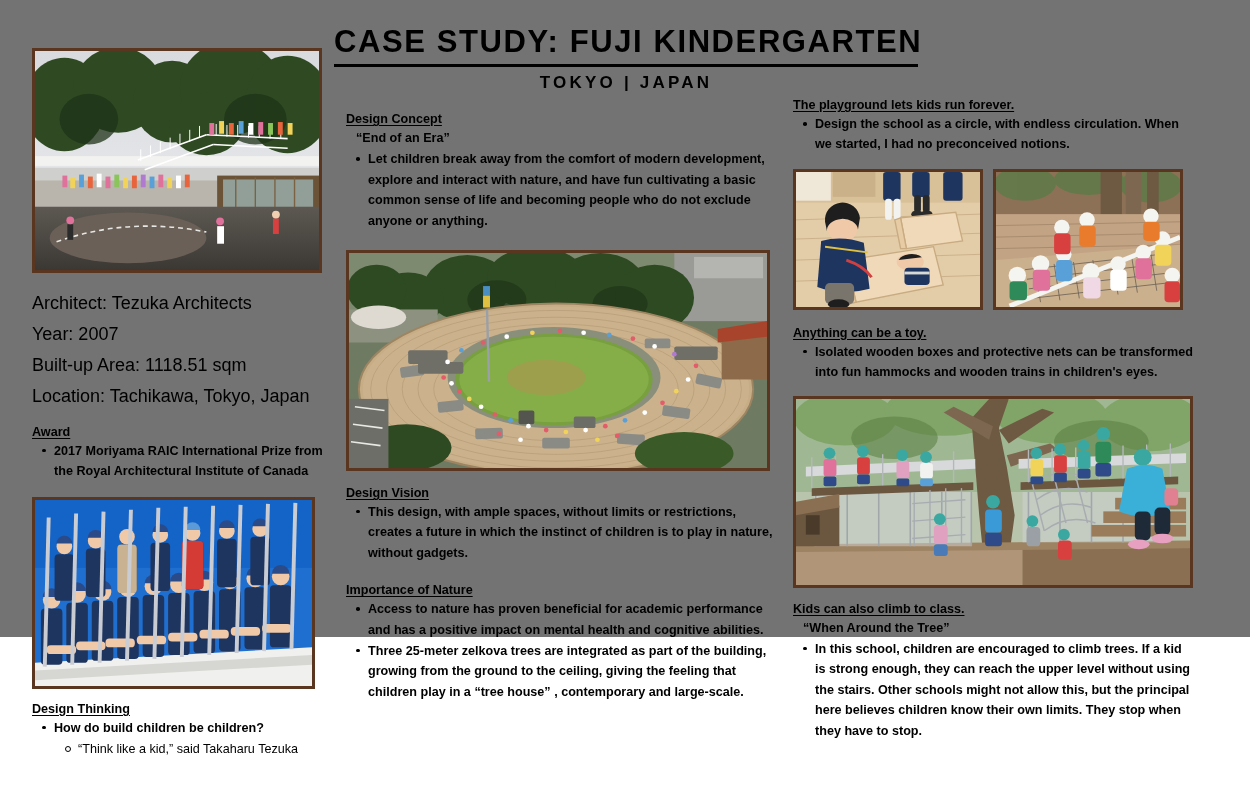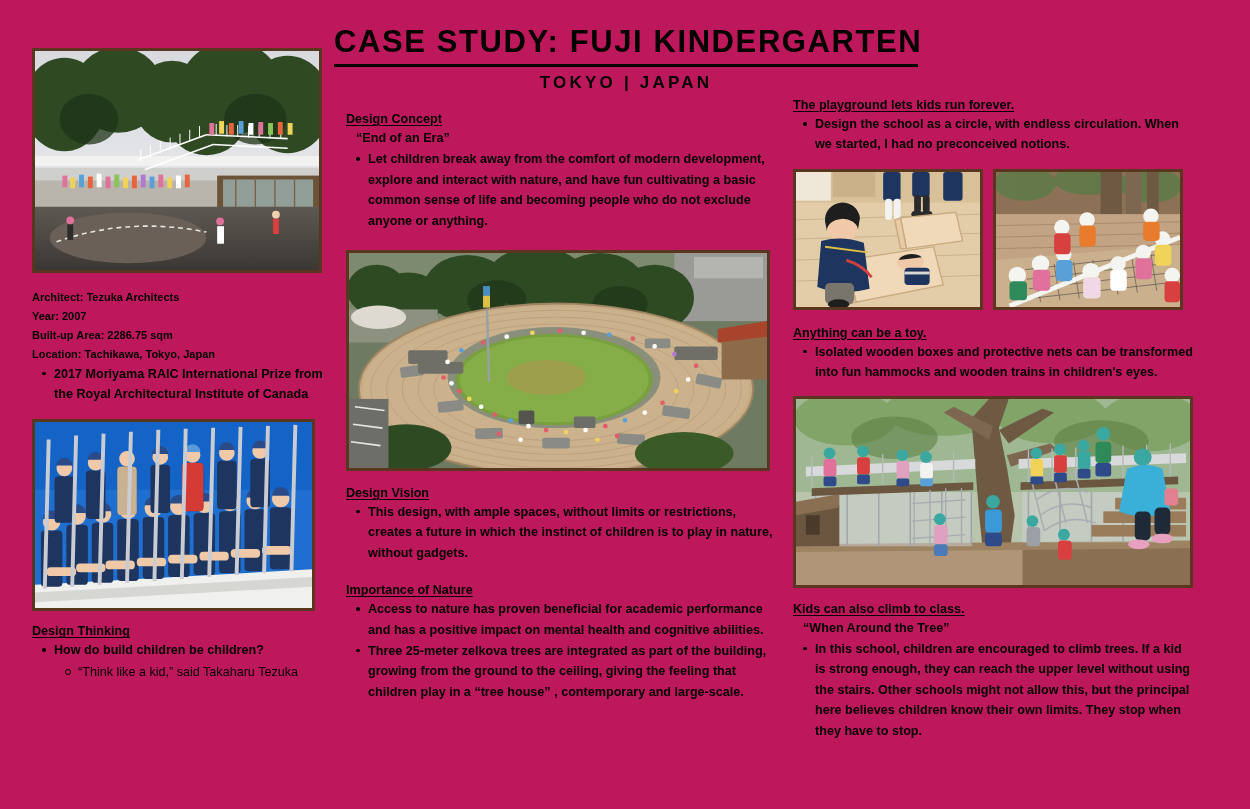--- a/index.html
+++ b/index.html
@@ -8,22 +8,22 @@
     width: 1250px; height: 809px;
     background: #ffffff;
     font-family: "Liberation Sans", sans-serif;
     color: #000000;
     overflow: hidden;
   }
 
   .poster {
     position: relative;
     width: 1250px;
-    height: 809px;
-    background: #be185d;
+    height: 637px;
+    background: #737373;
   }
 
   
   .title-block {
     position: absolute;
     left: 334px;
     top: 26px;
     width: 584px;
     text-align: center;
   }
@@ -59,22 +59,22 @@
     position: relative;
     overflow: hidden;
     background: #cfcfcf;
     display: block;
   }
   .photo svg { display: block; width: 100%; height: 100%; }
 
   
   .facts { margin-top: 15px; }
   .fact-line {
-    font-size: 11px;
-    font-weight: bold;
+    font-size: 18px;
+    font-weight: normal;
     line-height: 1.72;
     white-space: nowrap;
   }
 
   .sec-head {
     font-size: 12.6px;
     font-weight: bold;
     text-decoration: underline;
     text-underline-offset: 2px;
     margin-top: 13px;
@@ -245,24 +245,25 @@
           <circle cx="189" cy="175" r="4" fill="#e0719b"></circle>
           <rect x="243" y="172" width="6" height="16" fill="#d84040"></rect>
           <circle cx="246" cy="168" r="4" fill="#f0d0b0"></circle>
         </g>
       </svg>
     </div>
 
     <div class="facts">
       <div class="fact-line">Architect: Tezuka Architects</div>
       <div class="fact-line">Year: 2007</div>
-      <div class="fact-line">Built-up Area: 2286.75 sqm</div>
+      <div class="fact-line">Built-up Area: 1118.51 sqm</div>
       <div class="fact-line">Location: Tachikawa, Tokyo, Japan</div>
     </div>
 
+    <div class="sec-head">Award</div>
     <ul class="bl">
       <li>2017 Moriyama RAIC International Prize from the Royal Architectural Institute of Canada</li>
     </ul>
 
     <div class="photo" style="width:283px;height:192px;margin-top:15px;">
       <svg viewBox="0 0 283 192" preserveAspectRatio="none">
         <rect width="283" height="192" fill="#1f6fd0"></rect>
         <rect y="0" width="283" height="70" fill="#1463c6"></rect>
         <path d="M0 168 L283 152 L283 192 L0 192 Z" fill="#f0f0ee"></path>
         <path d="M0 176 L283 160 L283 170 L0 186 Z" fill="#d6d6d2"></path>

